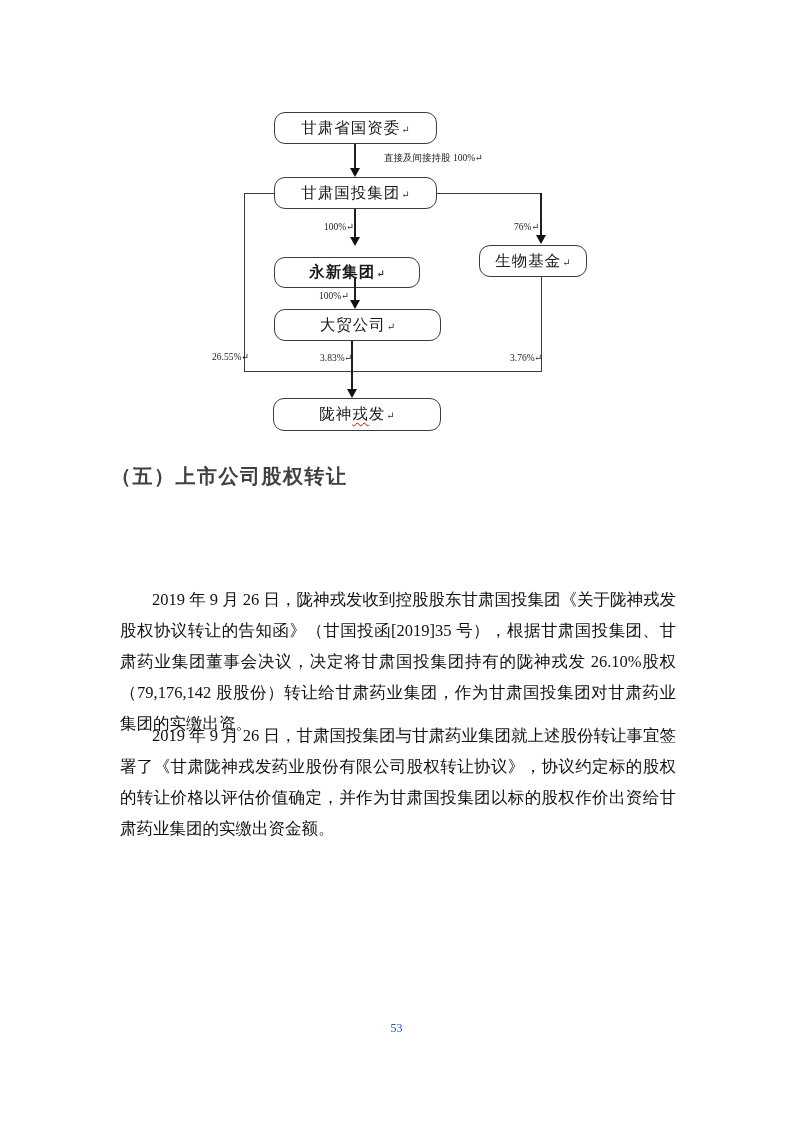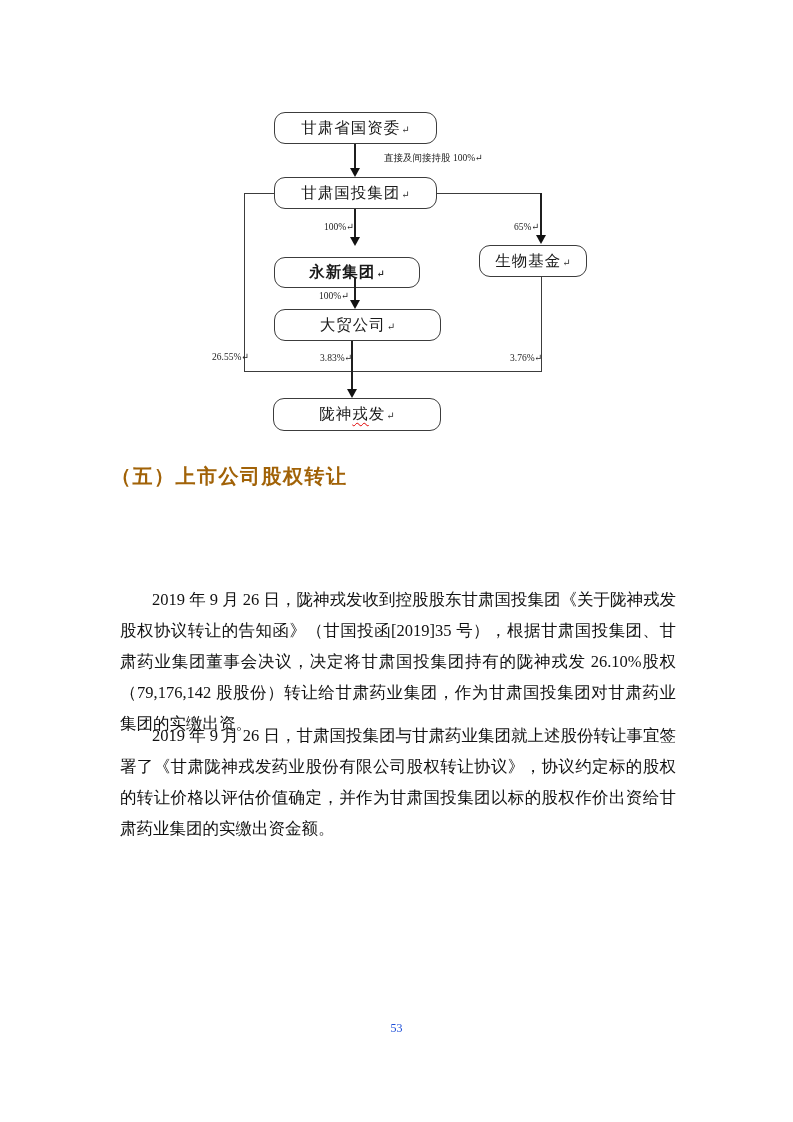--- a/index.html
+++ b/index.html
@@ -63,21 +63,21 @@
 
   
   .heading {
     position: absolute;
     left: 111px;
     top: 463px;
     font-family: "Liberation Sans", "DejaVu Sans", sans-serif;
     font-weight: bold;
     font-size: 20px;
     letter-spacing: 1.5px;
-    color: #a16207;
+    color: #404040;
   }
   .para {
     position: absolute;
     left: 120px;
     width: 556px;
     font-size: 16.5px;
     line-height: 31px;
     text-align: justify;
     text-justify: inter-ideograph;
     text-indent: 32px;
@@ -149,21 +149,21 @@
     <div class="cline thin" style="left:245px; top:193px; width:29px; height:1px;"></div>
     <div class="cline thin" style="left:244px; top:193px; width:1px; height:179px;"></div>
 
     <div class="cline thin" style="left:244px; top:371px; width:298px; height:1px;"></div>
 
     <div class="cline" style="left:351px; top:341px; width:2px; height:48px;"></div>
     <div class="arrow-down" style="left:347px; top:389px;"></div>
 
     <div class="edge-label" style="left:360px; top:152px;margin-left:24px;">直接及间接持股 100%↵</div>
     <div class="edge-label" style="left:324px; top:221px;">100%↵</div>
-    <div class="edge-label" style="left:514px; top:221px;">65%↵</div>
+    <div class="edge-label" style="left:514px; top:221px;">76%↵</div>
     <div class="edge-label" style="left:319px; top:290px;">100%↵</div>
     <div class="edge-label" style="left:212px; top:351px;">26.55%↵</div>
     <div class="edge-label" style="left:320px; top:352px;">3.83%↵</div>
     <div class="edge-label" style="left:510px; top:352px;">3.76%↵</div>
   </div>
 
   <div class="heading">（五）上市公司股权转让</div>
 
   <div class="para" style="top:584px;">2019 年 9 月 26 日，陇神戎发收到控股股东甘肃国投集团《关于陇神戎发股权协议转让的告知函》（甘国投函[2019]35 号），根据甘肃国投集团、甘肃药业集团董事会决议，决定将甘肃国投集团持有的陇神戎发 26.10%股权（79,176,142 股股份）转让给甘肃药业集团，作为甘肃国投集团对甘肃药业集团的实缴出资。</div>
   <div class="para" style="top:720px;">2019 年 9 月 26 日，甘肃国投集团与甘肃药业集团就上述股份转让事宜签署了《甘肃陇神戎发药业股份有限公司股权转让协议》，协议约定标的股权的转让价格以评估价值确定，并作为甘肃国投集团以标的股权作价出资给甘肃药业集团的实缴出资金额。</div>

